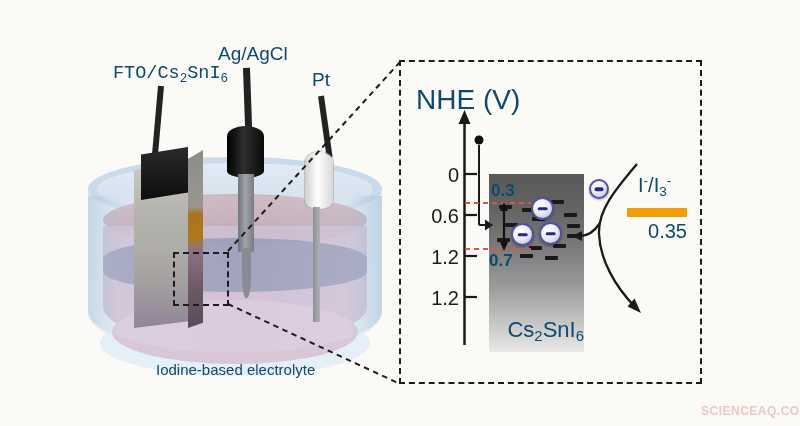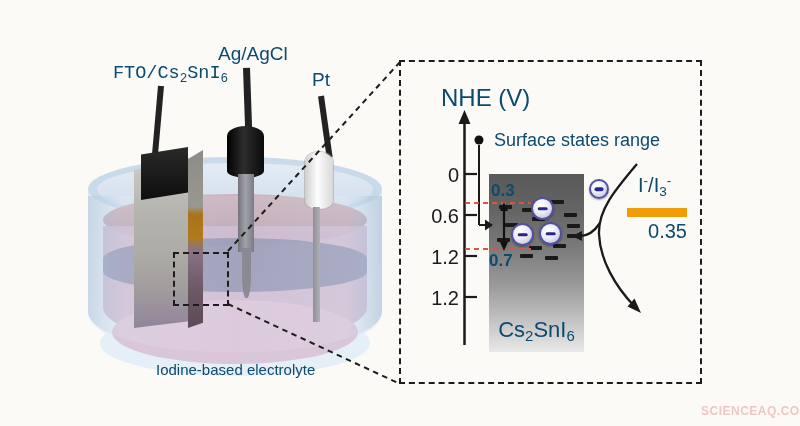--- a/index.html
+++ b/index.html
@@ -162,35 +162,34 @@
       <line x1="103" y1="147" x2="103" y2="182" stroke="#111" stroke-width="2.2"></line>
       <polygon points="99,149 103,140 107,149" fill="#111"></polygon>
       <polygon points="99,180 103,189 107,180" fill="#111"></polygon>
 
       <path d="M236,102 C214,128 197,148 198,172 C199,198 214,224 234,245" fill="none" stroke="#1a1a1a" stroke-width="2.3"></path>
       <polygon points="240,251 226.5,244.5 233.5,236.5" fill="#1a1a1a"></polygon>
       <path d="M199,161 C193,170 187,174 179,174" fill="none" stroke="#1a1a1a" stroke-width="2.3"></path>
       <polygon points="171,174 181,169 181,179" fill="#1a1a1a"></polygon>
     </svg>
 
-    <div class="lbl" style="left:40px;top:22px;font-size:24px;">NHE (V)</div>
+    <div class="lbl" style="left:15px;top:22px;font-size:28px;">NHE (V)</div>
     <div class="tick-lbl" style="top:102px;">0</div>
     <div class="tick-lbl" style="top:143px;">0.6</div>
     <div class="tick-lbl" style="top:184px;">1.2</div>
     <div class="tick-lbl" style="top:225px;">1.2</div>
 
-    <div class="lbl" style="left:93px;top:68px;font-size:18px;">Surface states range</div>
 
     <div class="lbl" style="left:90px;top:119px;font-size:17px;font-weight:bold;">0.3</div>
     <div class="lbl" style="left:88px;top:189px;font-size:17px;font-weight:bold;">0.7</div>
 
     <div class="lbl" style="left:237px;top:112px;font-size:20px;text-align:right;">
       <span>I</span><sup class="s">-</sup><span>/I</span><sub class="s">3</sub><sup class="s">-</sup>
     </div>
     <div class="lbl" style="left:226px;top:158px;width:60px;text-align:right;font-size:20px;">0.35</div>
 
-    <div class="lbl" style="left:88px;top:255px;width:95px;text-align:center;font-size:22px;">
+    <div class="lbl" style="left:88px;top:255px;width:95px;text-align:right;font-size:22px;">
       <span>Cs</span><sub class="s">2</sub><span>SnI</span><sub class="s">6</sub>
     </div>
   </div>
 
   <div class="lbl watermark">SCIENCEAQ.COM</div>
 </div>
 
 </body></html>

